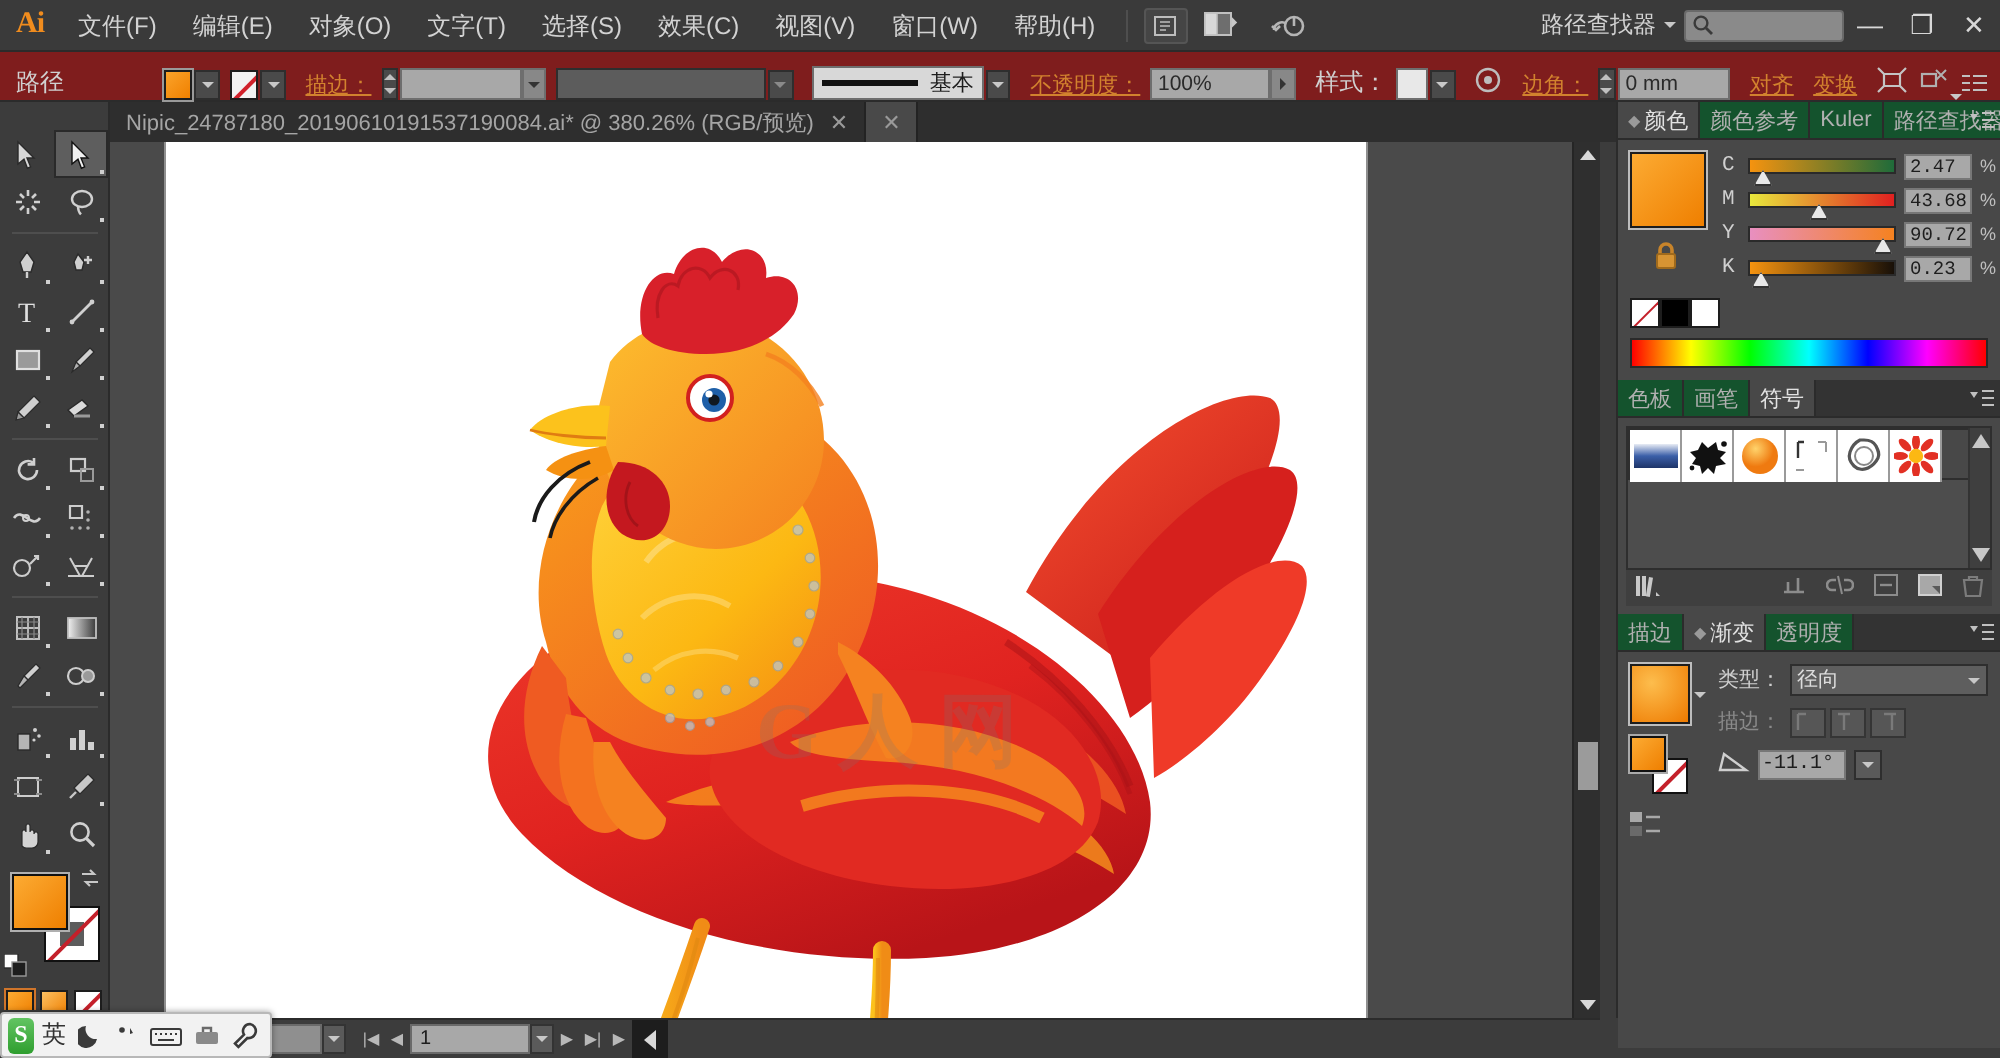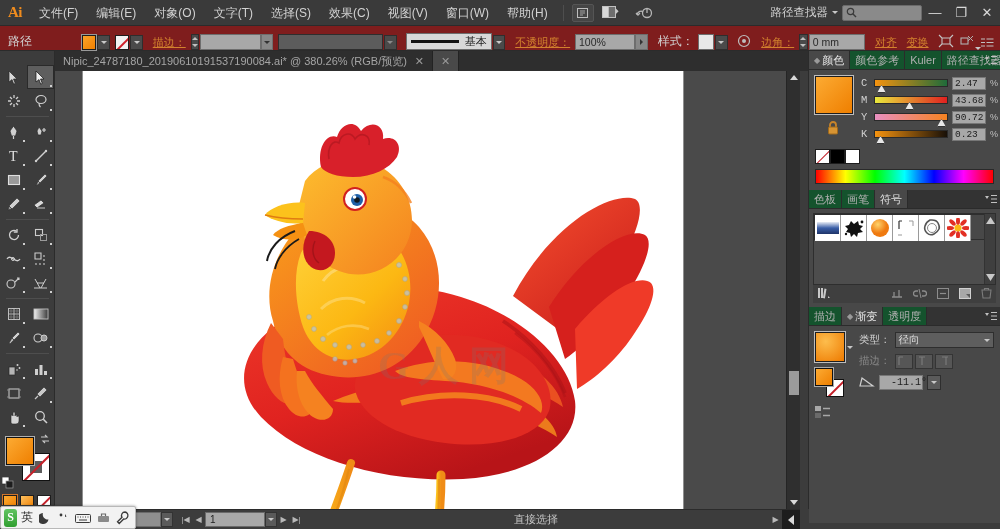--- a/index.html
+++ b/index.html
@@ -305,21 +305,21 @@
   .g-row { display: flex; align-items: center; gap: 4px; margin-bottom: 5px; height: 16px; }
   .g-lab { font-size: 10.5px; color: #cfcfcf; white-space: nowrap; }
   .g-lab-dim { font-size: 10.5px; color: #8a8a8a; white-space: nowrap; }
   .g-sel {
     flex: 1; height: 16px; background: #5e5e5e; border: 1px solid #2e2e2e;
     display: flex; align-items: center; justify-content: space-between;
     padding: 0 3px; color: #dcdcdc; font-size: 10.5px;
   }
   .g-num {
     width: 44px; height: 15px; background: #a8a8a8; border: 1px solid #777;
-    display: flex; align-items: center; padding-left: 11px;
+    display: flex; align-items: center; padding-left: 1px;
     color: #1d1d1d; font-size: 10px; font-family: "Liberation Mono", monospace;
   }
   .g-dd { width: 14px; height: 15px; background: #5a5a5a; border: 1px solid #2e2e2e; display:flex;align-items:center;justify-content:center; }
   .g-btn3 { display: flex; gap: 2px; }
   .g-btn { width: 18px; height: 15px; background: #565656; border: 1px solid #353535; display:flex;align-items:center;justify-content:center; }
   .panel-empty { background: #484848; height: 96px; }
 
   
   .statusbar {
     position: absolute; left: 55px; top: 509px; width: 745px; height: 20px;
@@ -1187,21 +1187,20 @@
       </div>
     <div style="width:6px"></div>
     <div class="nav-btn">|◀</div>
     <div class="nav-btn">◀</div>
     <div class="page-field">1</div>
     <div class="sb-dd">
         <span class="tri-down"></span>
       </div>
     <div class="nav-btn">▶</div>
     <div class="nav-btn">▶|</div>
-    <div class="status-tool">直接选择</div>
     <div class="nav-btn">▶</div>
     <div style="width:18px;height:20px;background:#1d1d1d;display:flex;align-items:center;justify-content:center">
       <span style="width:0;height:0;border-top:5px solid transparent;border-bottom:5px solid transparent;border-right:6px solid #d8d8d8"></span>
     </div>
   </div>
 
   <div class="bl-left"></div>
 
   <div class="imebar">
     <div class="ime-logo">S</div>

